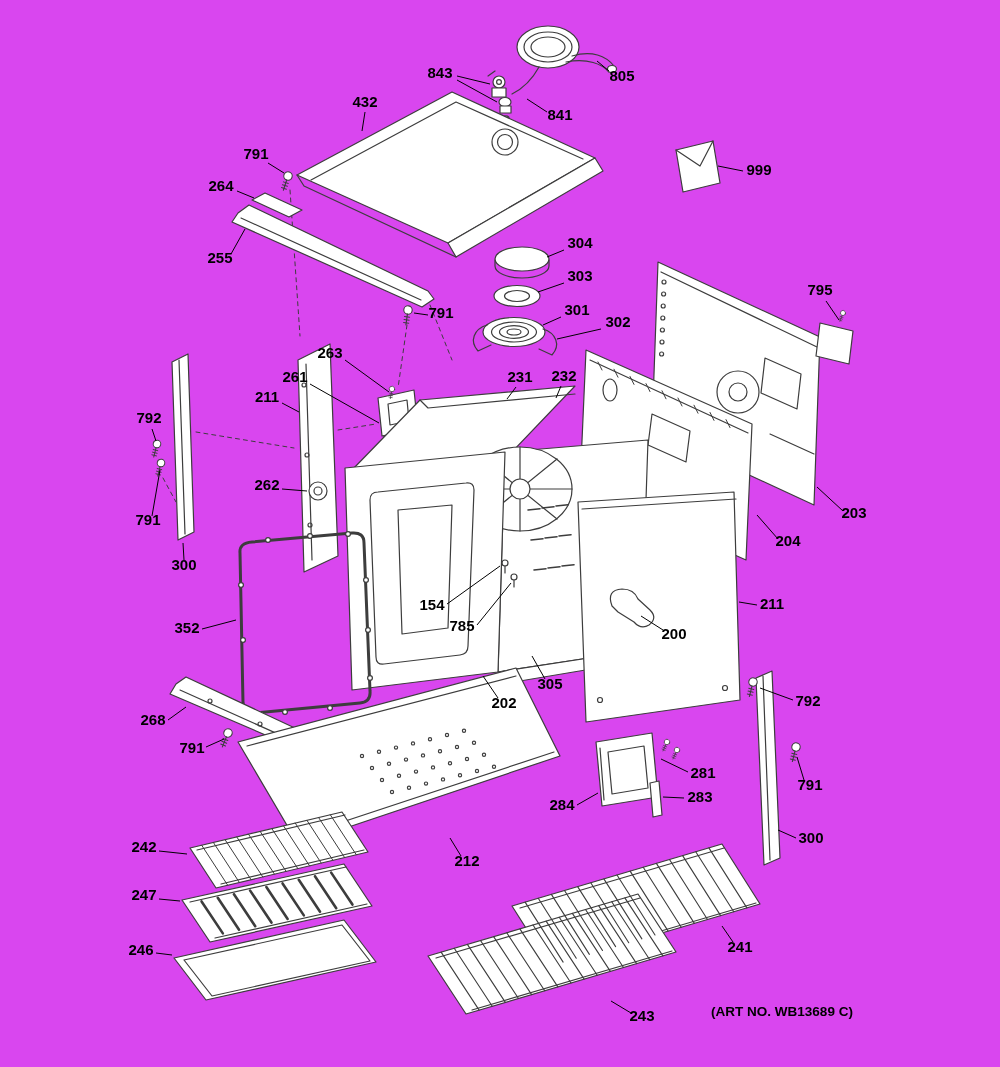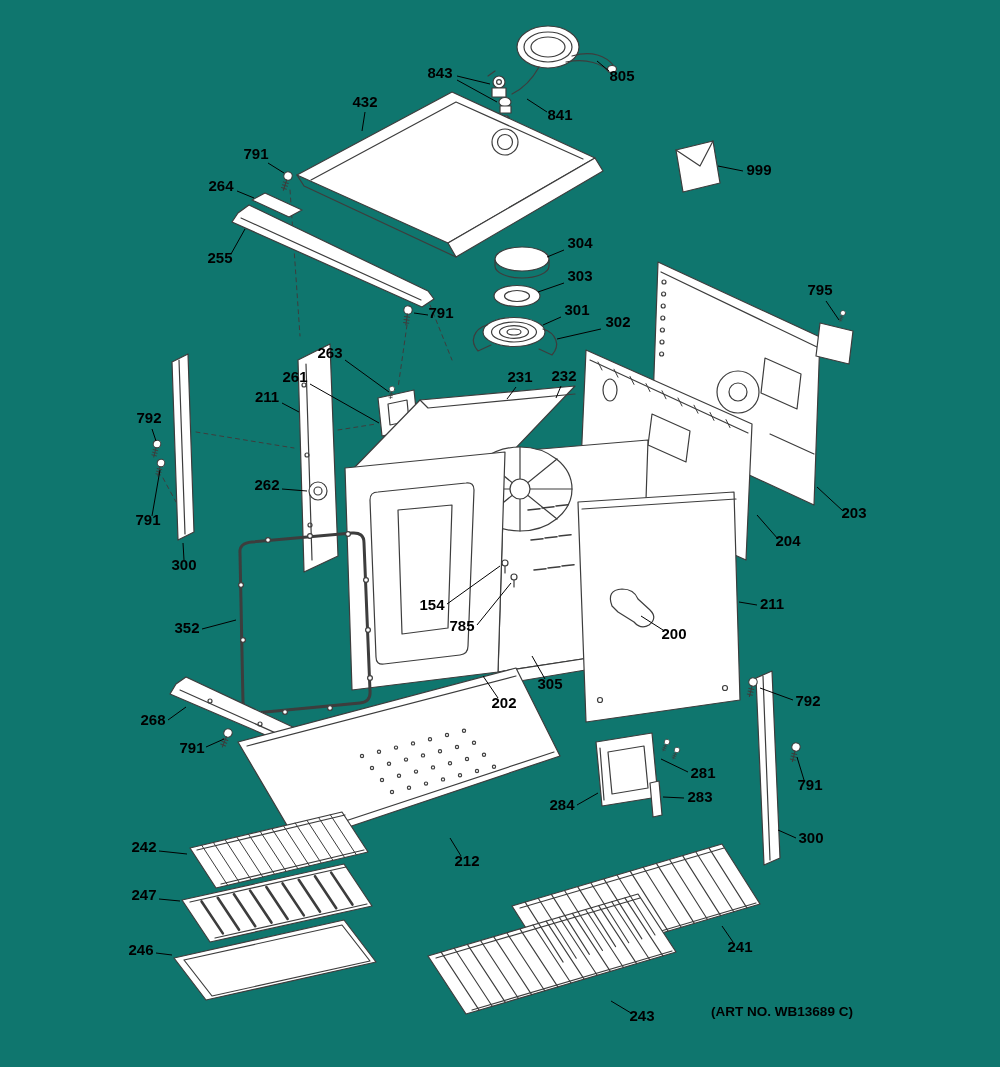--- a/index.html
+++ b/index.html
@@ -1,16 +1,16 @@
 <!DOCTYPE html>
 <html><head>
 <meta charset="utf-8">
 <style>
   html,body{margin:0;padding:0;background:#ffffff;}
-  .page{width:1000px;height:1067px;position:relative;background:#0f766e;
+  .page{width:1000px;height:1067px;position:relative;background:#d946ef;
         font-family:"Liberation Sans",sans-serif;overflow:hidden;}
   svg{display:block;}
   .art{stroke:#3d3d3d;stroke-width:1.2;fill:none;stroke-linejoin:round;stroke-linecap:round;}
   .art-thick{stroke-width:3;}
   .dashed{stroke-dasharray:4 4;stroke-width:1;}
   text.part-label{font-family:"Liberation Sans",sans-serif;font-weight:bold;font-size:15px;fill:#000;stroke:none;}
   text.art-no{font-family:"Liberation Sans",sans-serif;font-weight:bold;font-size:13.5px;fill:#000;stroke:none;}
   .leader{stroke:#000;stroke-width:1;fill:none;}
 </style>
 </head>

